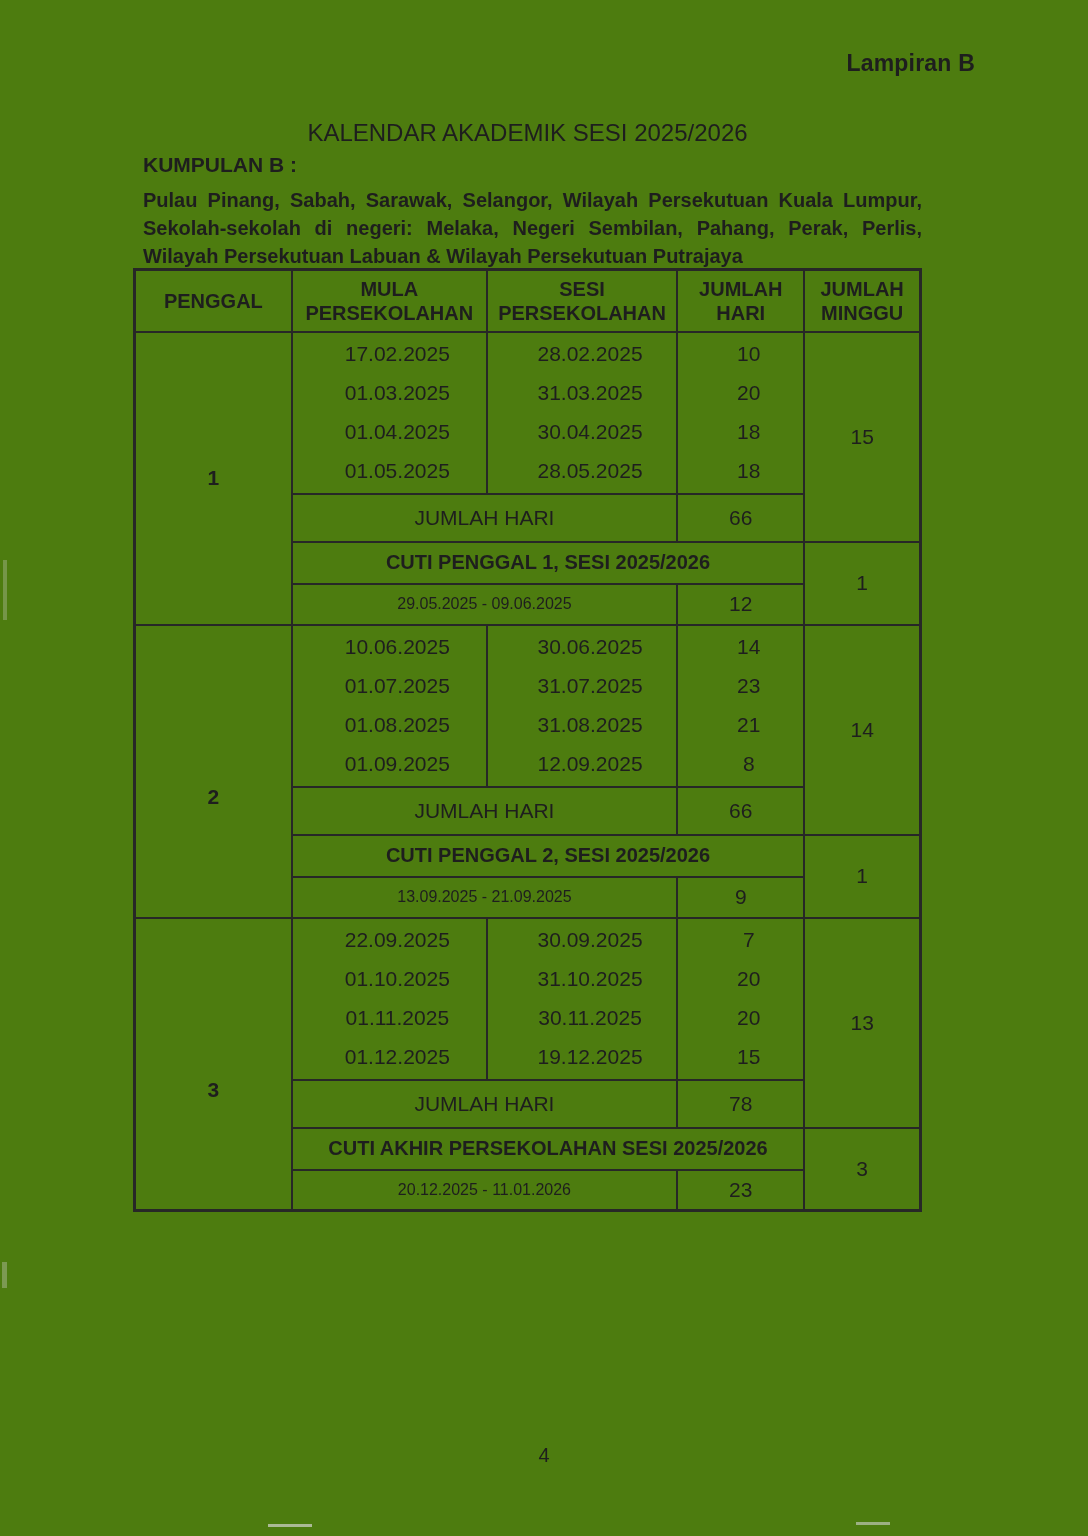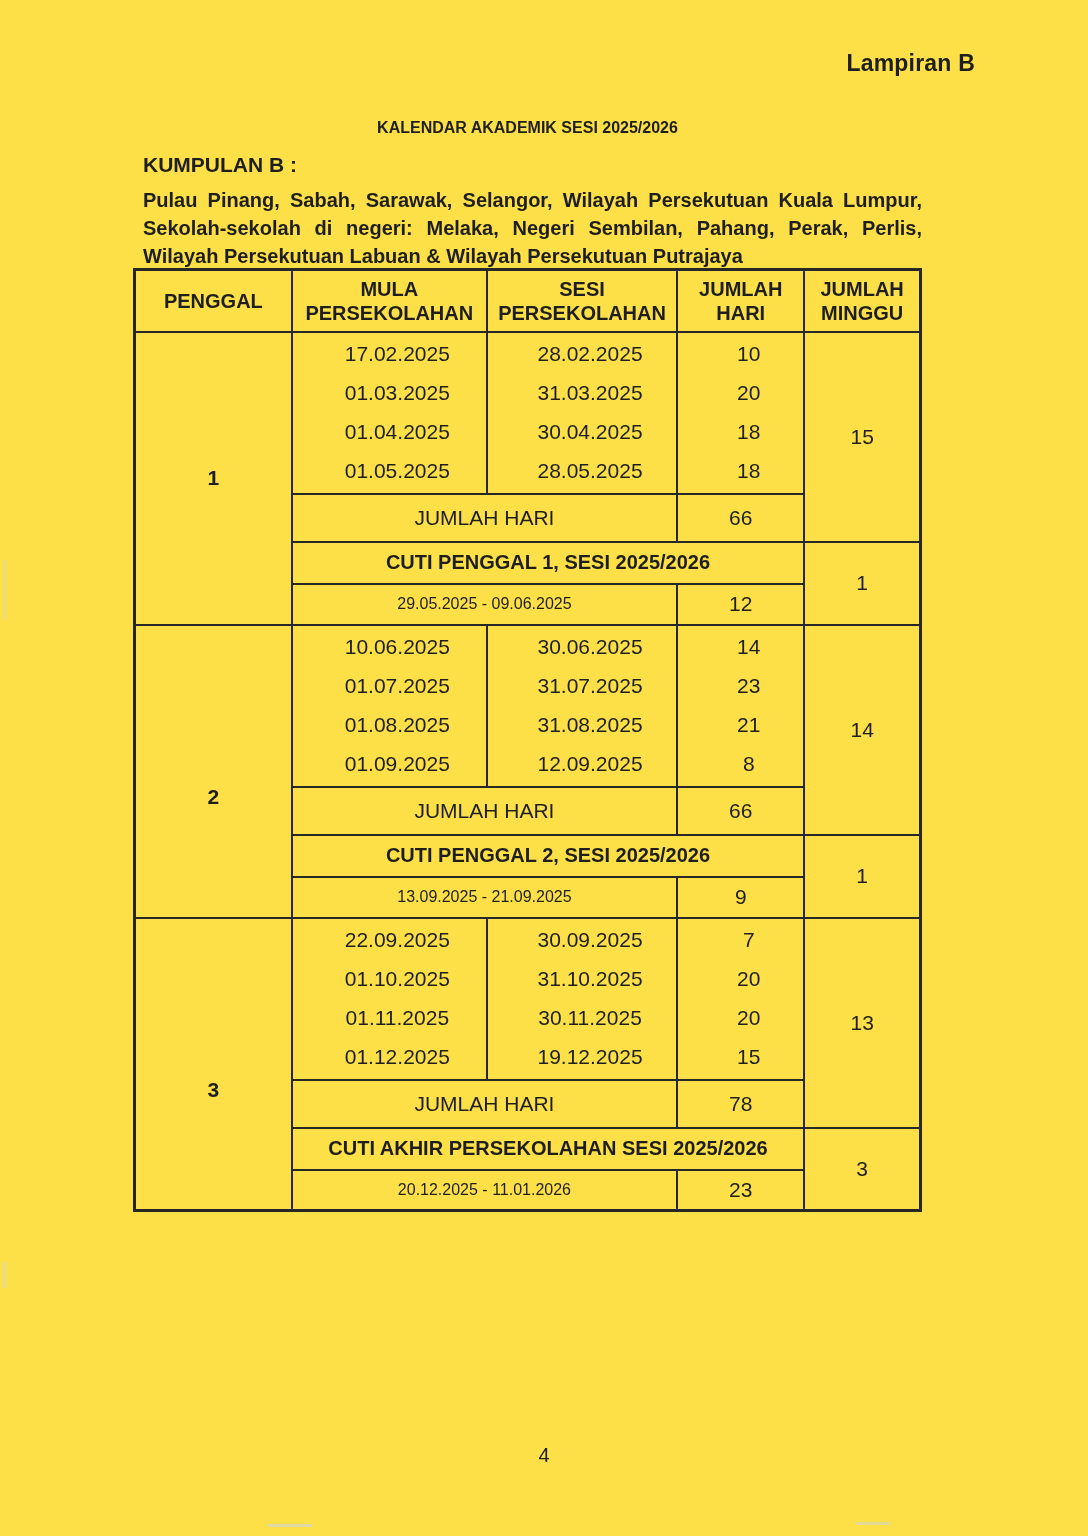--- a/index.html
+++ b/index.html
@@ -1,31 +1,31 @@
 <!DOCTYPE html>
 <html><head>
 <meta charset="utf-8">
 <style>
   html,body{margin:0;padding:0;background:#e8e8e6;}
   .page{
     position:relative;
     width:1088px;height:1536px;
     margin:0 auto;
-    background:#fde047;
+    background:#4d7c0f;
     font-family:"Liberation Sans", sans-serif;
     color:#1e1e1e;
     overflow:hidden;
   }
   .corner-label{
     position:absolute;top:50px;right:113px;
     font-size:23px;font-weight:bold;letter-spacing:.2px;
   }
   .doc-title{
     position:absolute;top:119px;left:133px;width:789px;
-    text-align:center;font-size:16px;font-weight:bold;
+    text-align:center;font-size:24px;font-weight:normal;
   }
   .group-label{
     position:absolute;top:153px;left:143px;
     font-size:21px;font-weight:bold;
   }
   .intro{
     position:absolute;top:186px;left:143px;width:779px;
     font-size:20px;font-weight:bold;line-height:28px;
   }
   .intro .jline{text-align:justify;text-align-last:justify;}

